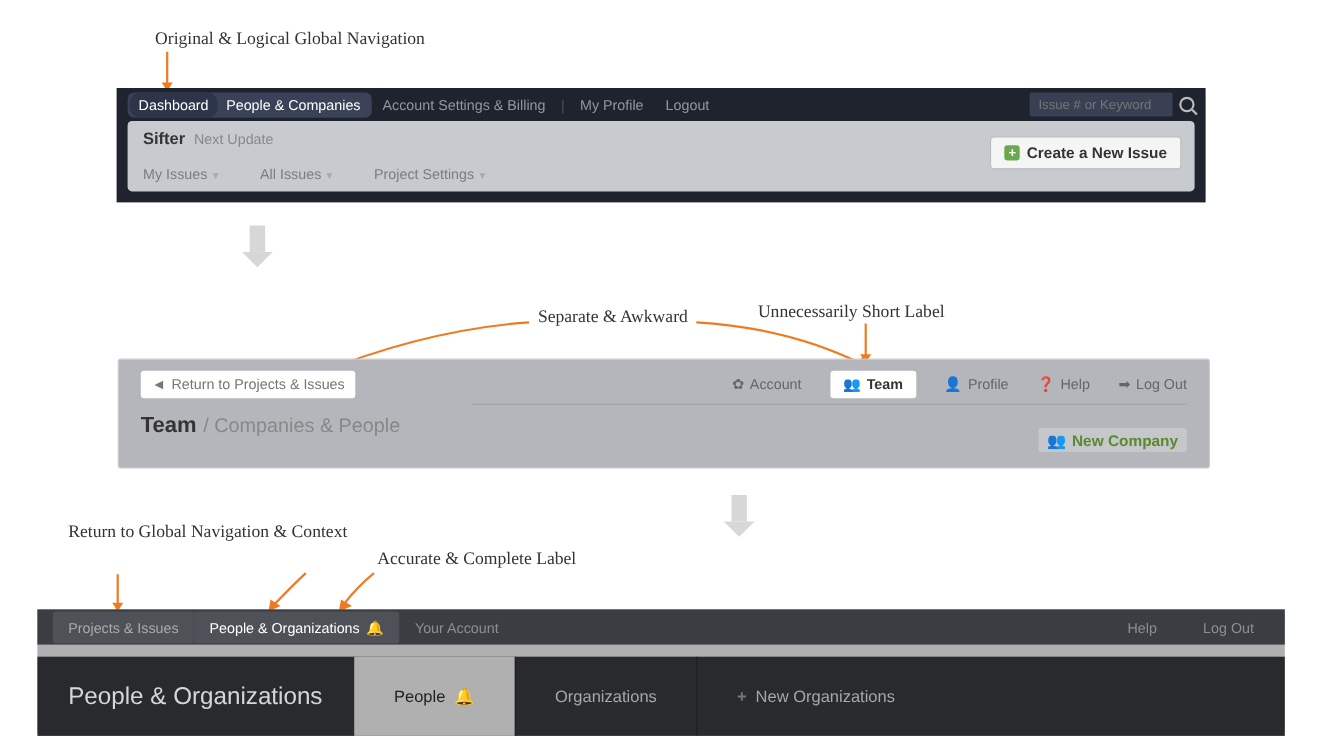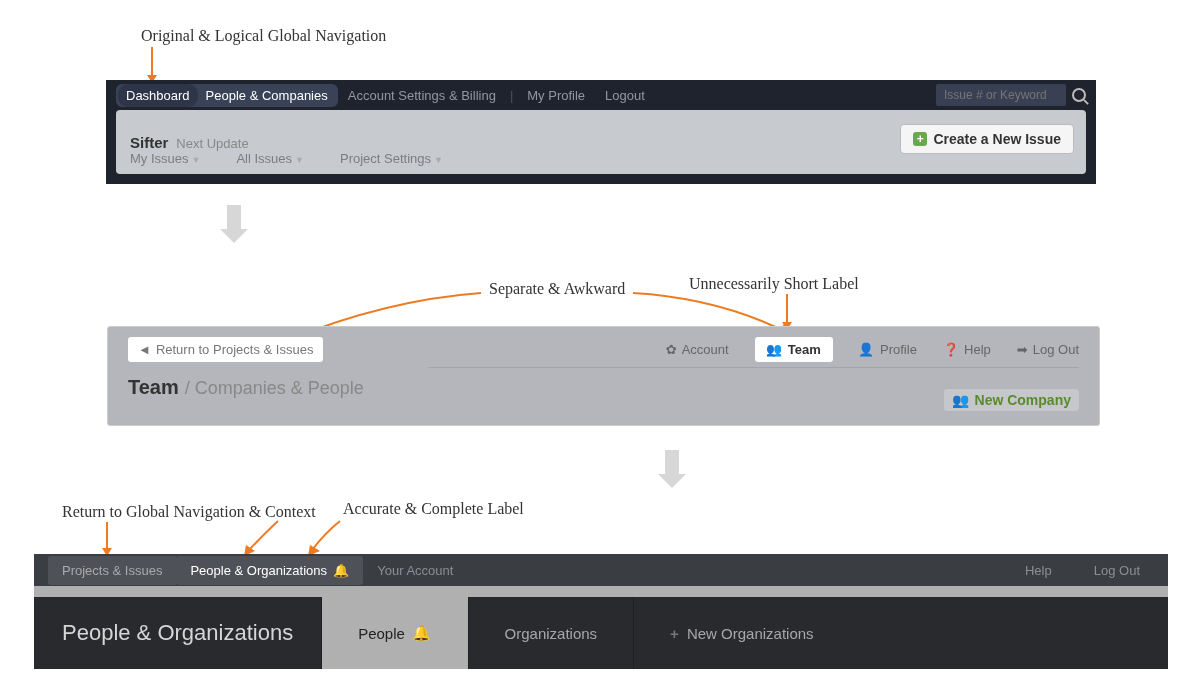--- a/index.html
+++ b/index.html
@@ -66,21 +66,21 @@
   .stage1 .search .mag {
     width: 14px; height: 14px; border: 2px solid #bbb; border-radius: 50%;
     position: relative;
   }
   .stage1 .search .mag::after {
     content: ""; position: absolute; width: 6px; height: 2px; background: #bbb;
     bottom: -3px; right: -5px; transform: rotate(45deg);
   }
   .stage1 .subbar {
     margin: 0 10px; background: #c7cacf; height: 64px; border-radius: 4px;
-    padding: 8px 14px; display: flex; flex-direction: column; justify-content: flex-end;
+    padding: 8px 14px; display: flex; flex-direction: column; justify-content: space-between;
     position: relative;
   }
   .stage1 .subbar .row1 { display: flex; align-items: baseline; gap: 8px; }
   .stage1 .subbar .brand { font-weight: bold; color: #333; font-size: 15px; }
   .stage1 .subbar .sub { color: #888; font-size: 13px; }
   .stage1 .subbar .row2 { display: flex; gap: 36px; color: #7a7d82; font-size: 13px; }
   .stage1 .subbar .row2 span { cursor: pointer; }
   .stage1 .subbar .caret { font-size: 9px; color: #aaa; margin-left: 3px; }
   .stage1 .create-btn {
     position: absolute; right: 12px; top: 14px;
@@ -189,21 +189,21 @@
 <svg class="arrow-svg" style="left:775px; top:292px;" width="40" height="40">
   <line x1="12" y1="2" x2="12" y2="32" stroke="#ee7b22" stroke-width="2"></line>
   <polygon points="12,38 7,30 17,30" fill="#ee7b22"></polygon>
 </svg>
 
 <div class="drop-arrow" style="left:660px; top:450px;">
   <div class="shaft"></div>
     <div class="head"></div>
 </div>
 
-<div class="handwritten" style="left:62px; top:503px;text-align:center;">Return to Global Navigation &amp; Context</div>
+<div class="handwritten" style="left:62px; top:475px;text-align:center;">Return to Global Navigation &amp; Context</div>
 <svg class="arrow-svg" style="left:95px; top:520px;" width="40" height="40">
   <line x1="12" y1="2" x2="12" y2="30" stroke="#ee7b22" stroke-width="2"></line>
   <polygon points="12,36 7,28 17,28" fill="#ee7b22"></polygon>
 </svg>
 <svg class="arrow-svg" style="left:230px; top:518px;" width="60" height="40">
   <path d="M48,3 Q35,15 18,33" stroke="#ee7b22" stroke-width="2" fill="none"></path>
   <polygon points="14,38 16,27 25,33" fill="#ee7b22"></polygon>
 </svg>
 
 <div class="handwritten" style="left:343px; top:500px;">Accurate &amp; Complete Label</div>

